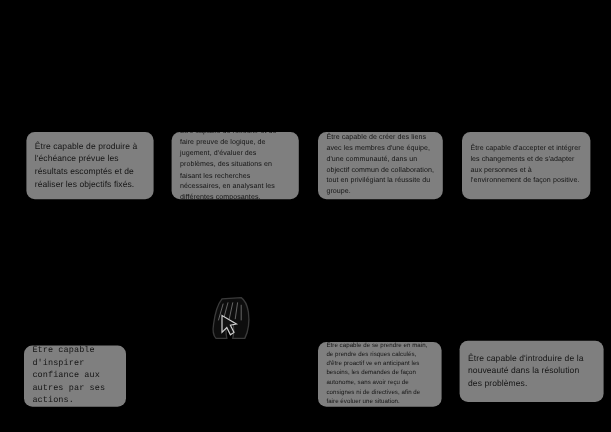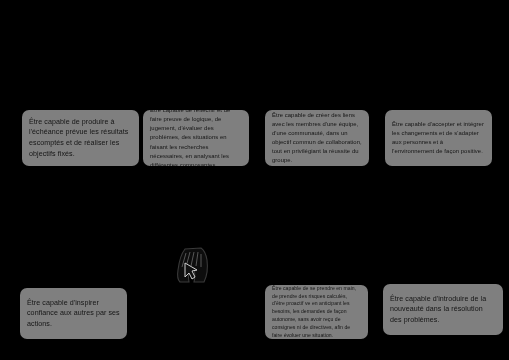--- a/index.html
+++ b/index.html
@@ -31,26 +31,26 @@
     align-items: center;
   }
   .card .card-text {
     display: block;
     width: 100%;
     padding: 0 7px;
     color: #151515;
     letter-spacing: 0.01em;
   }
   
-  #card-1 { left: 22px;  top: 110px; width: 117px; height: 56px; }
+  #card-1 { left: 22px;  top: 110px; width: 106px; height: 56px; }
   #card-2 { left: 143px; top: 110px; width: 106px; height: 56px; }
   #card-3 { left: 265px; top: 110px; width: 104px; height: 56px; }
   #card-4 { left: 385px; top: 110px; width: 107px; height: 56px; }
   
-  #card-5 { left: 20px;  top: 288px; width: 107px; height: 51px; }
+  #card-5 { left: 20px;  top: 288px; width: 85px; height: 51px; font-family: Liberation Mono, monospace; }
   #card-6 { left: 142px; top: 288px; width: 106px; height: 51px; }
   #card-7 { left: 265px; top: 285px; width: 103px; height: 54px; }
   #card-8 { left: 383px; top: 284px; width: 120px; height: 51px; }
 
   #card-1 .card-text,
   #card-5 .card-text,
   #card-6 .card-text,
   #card-8 .card-text { font-size: 7.1px; line-height: 10.6px; }
 
   #card-2 .card-text,

